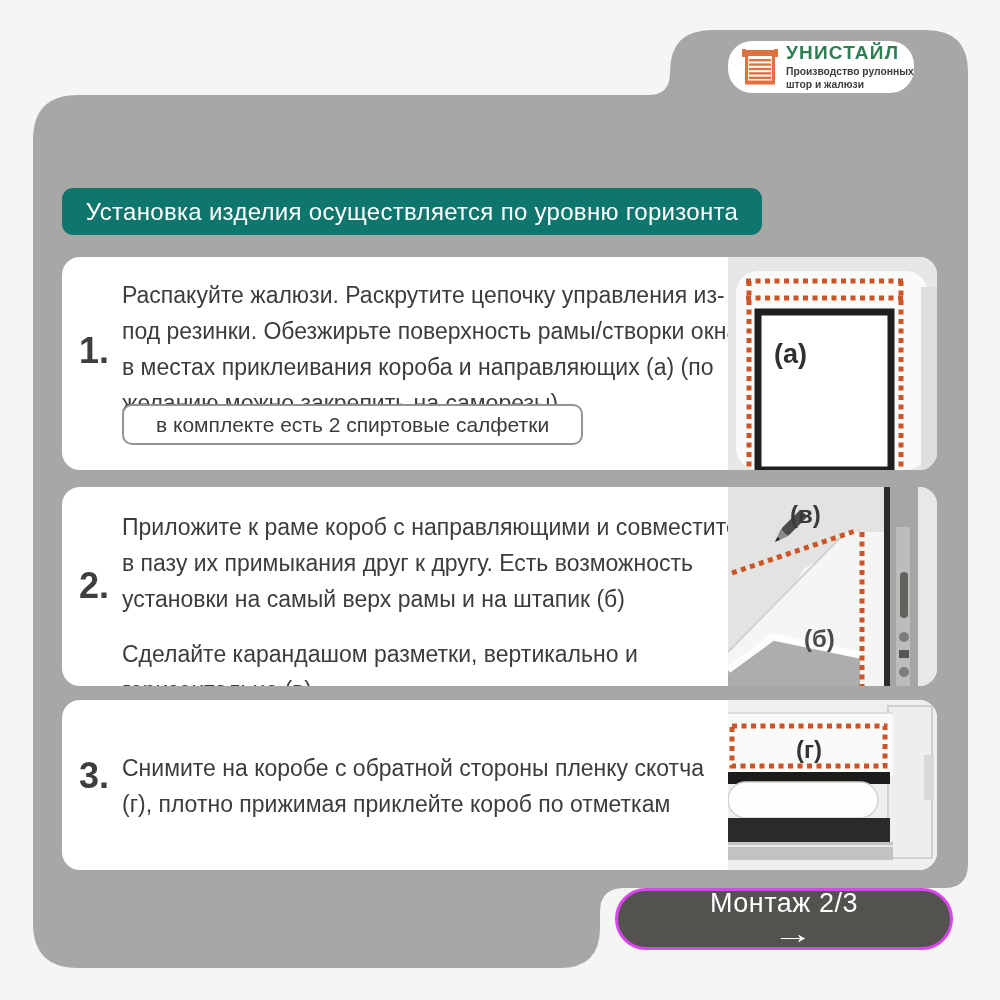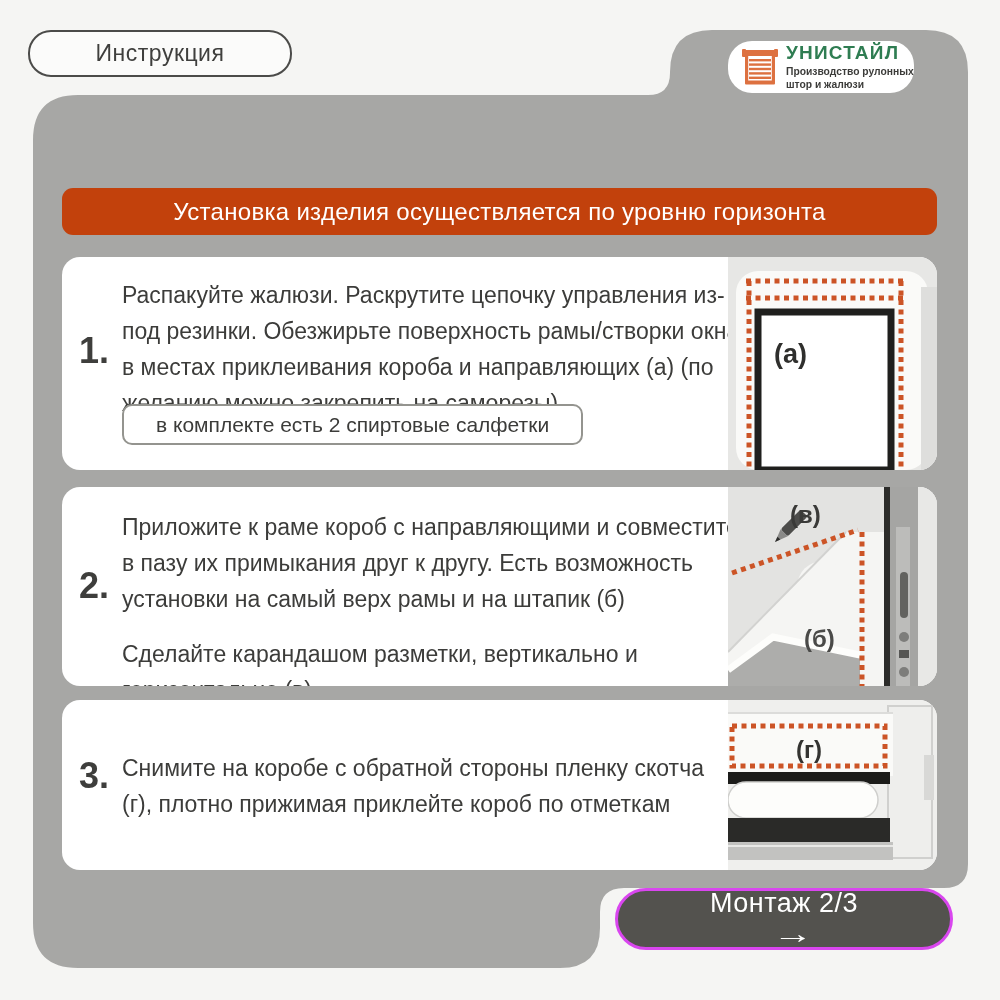--- a/index.html
+++ b/index.html
@@ -22,21 +22,21 @@
   .logo-text{margin-left:6px;line-height:1;}
   .logo-brand{font-size:19px;font-weight:bold;color:#2f7d52;letter-spacing:1.2px;}
   .logo-sub{font-size:10.3px;font-weight:bold;color:#3c3c3a;margin-top:4px;line-height:1.2;}
 
   
   .title-row{position:absolute;left:65px;top:124px;font-size:46px;font-weight:bold;letter-spacing:3px;color:#424240;line-height:1;}
   .title-step{margin-left:52px;}
   .title-step-rest{color:#c7c7c5;}
 
   
-  .banner{position:absolute;left:62px;top:188px;width:875px;height:47px;background:#c2410c;border-radius:11px;
+  .banner{position:absolute;left:62px;top:188px;width:700px;height:47px;background:#0f766e;border-radius:11px;
     display:flex;align-items:center;justify-content:center;color:#ffffff;font-size:24px;letter-spacing:.3px;}
 
   
   .card{position:absolute;left:62px;width:875px;background:#ffffff;border-radius:18px;overflow:hidden;}
   .card1{top:257px;height:213px;}
   .card2{top:487px;height:199px;}
   .card3{top:700px;height:170px;}
   .step-number{position:absolute;left:17px;font-size:36px;font-weight:600;color:#3e3e3c;}
   .card1 .step-number{top:73px;}
   .card2 .step-number{top:78px;}
@@ -62,23 +62,20 @@
 <body>
 
 <div class="stage">
 
   <svg class="panel-svg" viewBox="0 0 1000 1000" aria-hidden="true">
     <path d="M 33 140 Q 33 95 78 95 L 648 95 Q 670 95 670 73 L 670 72 Q 670 30 712 30
          L 926 30 Q 968 30 968 72 L 968 864 Q 968 888 944 888 L 624 888 Q 600 888 600 912
          L 600 928 Q 600 968 560 968 L 78 968 Q 33 968 33 923 Z" fill="#a7a7a5"></path>
   </svg>
 
-  <div class="badge-instruction">
-    <span>Инструкция</span>
-  </div>
 
   <div class="logo-pill">
     <svg class="logo-icon" viewBox="0 0 40 40">
       <g fill="#dd7140">
         <rect x="2" y="3" width="36" height="6" rx="1"></rect>
         <rect x="2" y="2" width="4" height="8" rx="1"></rect>
         <rect x="34" y="2" width="4" height="8" rx="1"></rect>
         <rect x="5" y="9" width="3.2" height="27"></rect>
         <rect x="31.8" y="9" width="3.2" height="27"></rect>
         <rect x="9" y="12" width="22" height="2.4"></rect>

